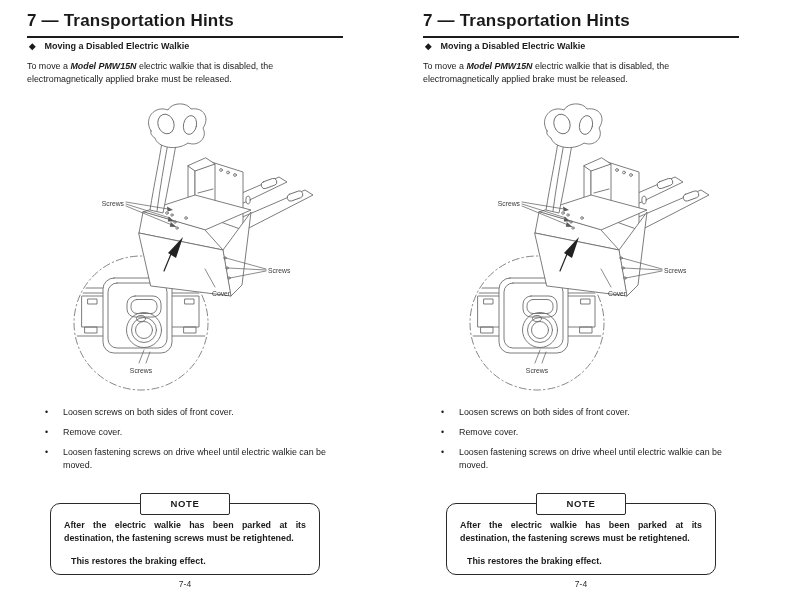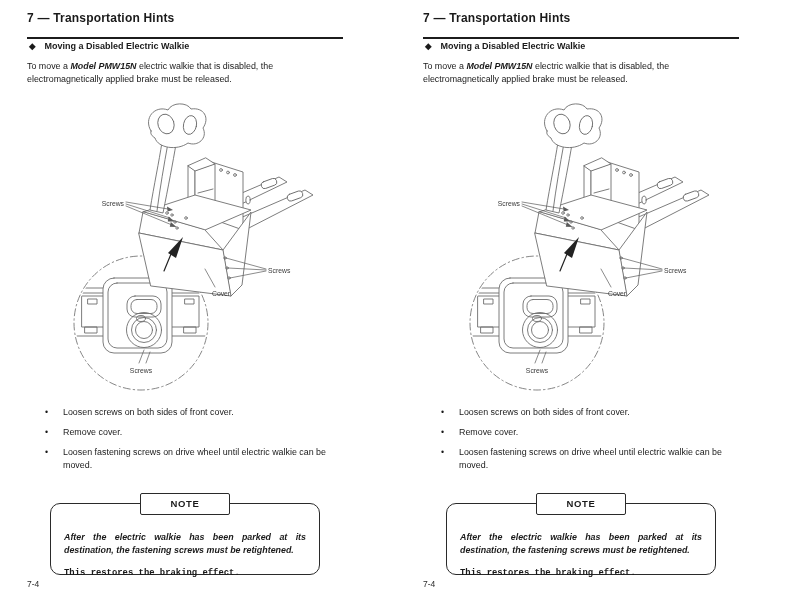--- a/index.html
+++ b/index.html
@@ -6,22 +6,22 @@
   body {
     width:792px; height:612px; background:#ffffff; position:relative;
     font-family:"Liberation Sans", sans-serif; color:#1a1a1a; overflow:hidden;
   }
   .page { position:absolute; top:0; width:396px; height:612px; background:#fff; }
   .page-left  { left:0; }
   .page-right { left:396px; }
 
   .chapter-header {
     position:absolute; left:27px; top:11px; width:316px;
-    font-size:12px; font-weight:bold; letter-spacing:0.2px;
-    padding-bottom:12px; border-bottom:2.6px solid #1c1c1c;
+    font-size:17px; font-weight:bold; letter-spacing:0.2px;
+    padding-bottom:5px; border-bottom:2.6px solid #1c1c1c;
   }
   .section-heading {
     position:absolute; left:29px; top:41px; width:300px;
     display:flex; align-items:center; gap:9px;
     font-size:9px; font-weight:bold;
   }
   .diamond { font-size:8.5px; line-height:1; }
 
   .intro {
     position:absolute; left:27px; top:60px; width:322px;
@@ -45,26 +45,26 @@
   .note-tab {
     position:absolute; left:50%; top:-11px; transform:translateX(-50%);
     width:88px; height:20px; background:#fff;
     border:1.4px solid #2a2a2a; border-radius:2px;
     font-size:9.5px; font-weight:bold; letter-spacing:0.6px;
     text-align:center; line-height:19px;
   }
   .note-body {
     padding:15px 13px 0 13px; font-size:8.9px; font-weight:bold; line-height:12.5px;
   }
-  .note-body .p1 { margin:12px 0 11px 0; text-align:justify;font-style:italic; }
-  .note-body .p2 { margin:0;font-family:Liberation Mono, monospace; }
+  .note-body .p1 { margin:0 0 11px 0; text-align:justify; }
+  .note-body .p2 { margin:7px; }
 
   .page-number {
     position:absolute; left:27px; top:579px; width:316px;
-    text-align:left; font-size:8.5px; color:#2b2b2b;
+    text-align:center; font-size:8.5px; color:#2b2b2b;
   }
 
   .fig-label {
     font-size:6.8px; fill:#3a3a3a; stroke:none;
     font-family:"Liberation Sans", sans-serif;
   }
 </style>
 </head>
 <body>
 

